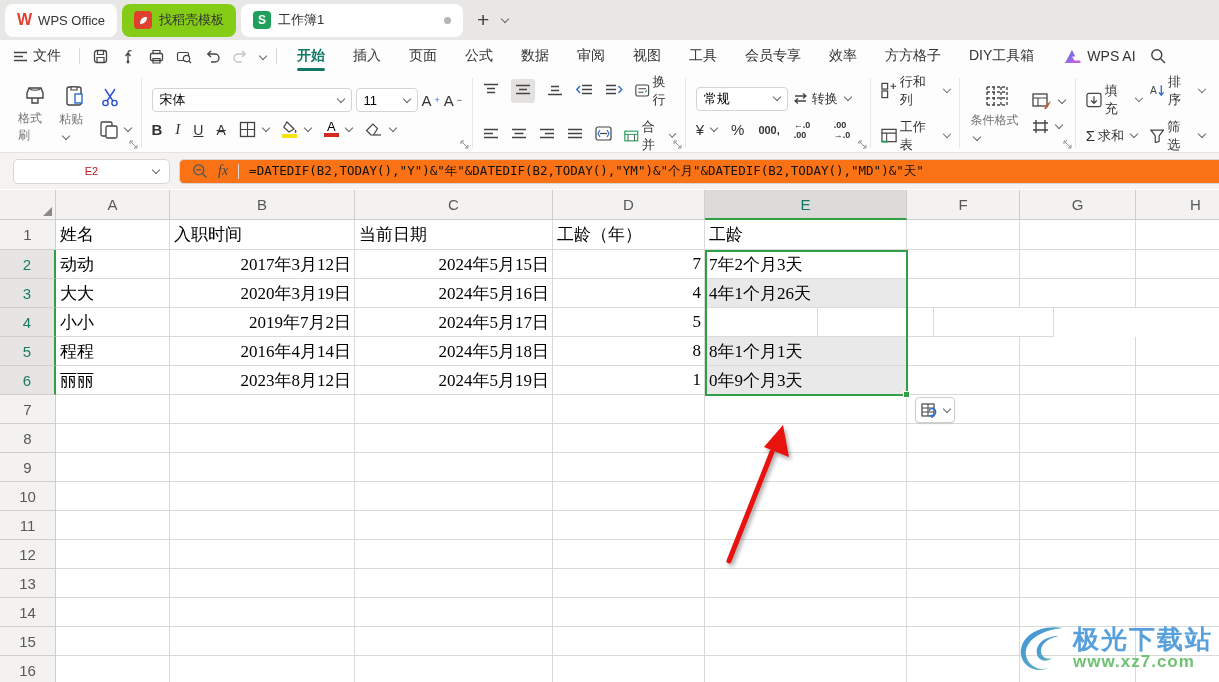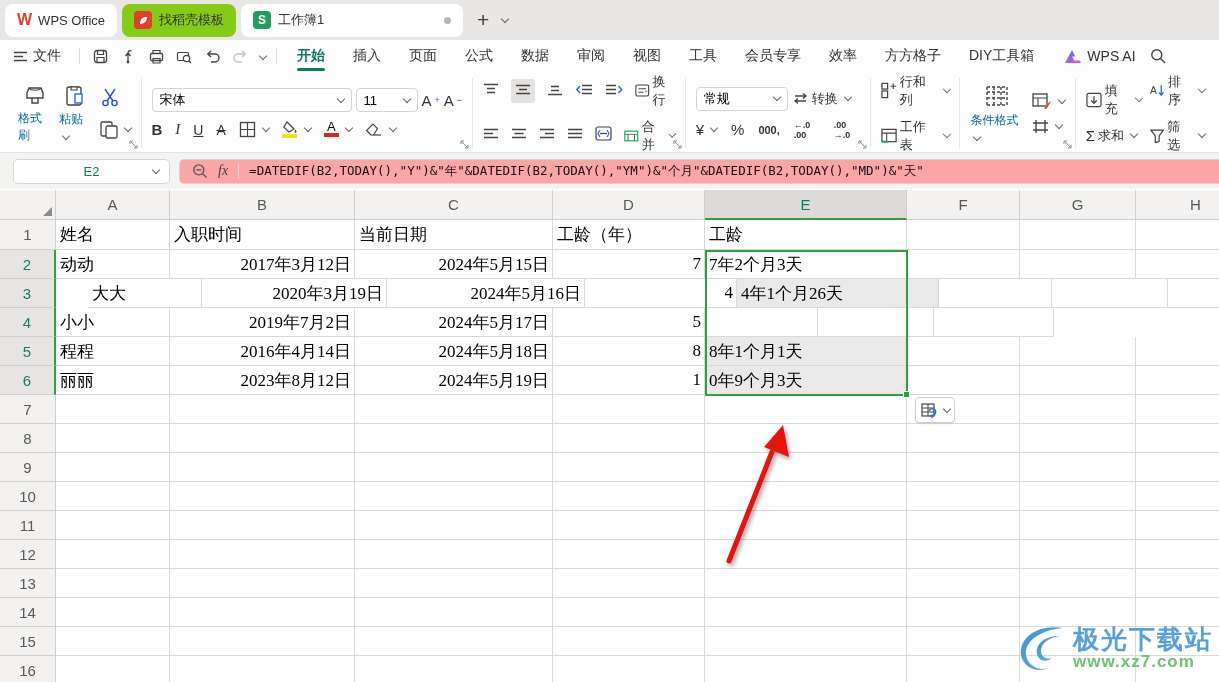--- a/index.html
+++ b/index.html
@@ -38,44 +38,44 @@
   .menu-item.active::after { content:""; position:absolute; left:14px; right:14px; bottom:1px;
     height:3px; border-radius:2px; background:#117865; }
   .wps-ai { display:flex; align-items:center; gap:6px; margin-left:16px; cursor:pointer; font-size:14px; }
 
   
   .toolbar { position:absolute; top:72px; left:0; right:0; height:81px; background:#fdfdfd;
     border-bottom:1px solid #e4e4e4; display:flex; align-items:stretch; padding:6px 4px 4px 8px; }
   .tgroup { position:relative; display:flex; align-items:center; gap:8px; padding:0 10px; }
   .tgroup + .tgroup { border-left:1px solid #e7e7e7; }
   .tcol { display:flex; flex-direction:column; align-items:center; justify-content:center;
-    gap:3px; font-size:12px; color:#0369a1; cursor:pointer; }
+    gap:3px; font-size:12px; color:#737373; cursor:pointer; }
   .trows { display:flex; flex-direction:column; justify-content:center; gap:9px; }
   .trow { display:flex; align-items:center; gap:4px; }
   .tbtn { display:flex; align-items:center; gap:3px; font-size:13px; color:#333; cursor:pointer; }
   .combo { border:1px solid #d4d4d4; border-radius:4px; height:24px; display:flex;
     align-items:center; justify-content:space-between; padding:0 7px; font-size:13px;
     background:#fff; cursor:pointer; }
   .bold { font-weight:bold; font-size:15px; }
   .ital { font-style:italic; font-family:"Liberation Serif",serif; font-size:15px; }
   .und { text-decoration:underline; font-size:14px; }
   .strk { text-decoration:line-through; font-size:14px; }
   .clrbtn { display:flex; flex-direction:column; align-items:center; line-height:11px;
     font-size:13px; cursor:pointer; }
   .bar { width:15px; height:4px; margin-top:1px; }
   .launch { position:absolute; right:3px; bottom:-1px; }
 
   
   .fbar { position:absolute; top:153px; left:0; right:0; height:36px; background:#f4f3f2;
     display:flex; align-items:center; padding:0 0 0 13px; gap:9px; }
   .namebox { width:157px; height:25px; background:#fff; border:1px solid #d6d6d6;
     border-radius:5px; display:flex; align-items:center; justify-content:center;
-    font-size:13px; color:#15803d; position:relative; cursor:pointer; }
+    font-size:11px; color:#b91c1c; position:relative; cursor:pointer; }
   .namebox .cv { position:absolute; right:10px; }
-  .fxbox { flex:1; height:25px; background:#fca5a5; border:1px solid #d6d6d6; border-right:none;
+  .fxbox { flex:1; height:25px; background:#f97316; border:1px solid #d6d6d6; border-right:none;
     border-radius:5px 0 0 5px; display:flex; align-items:center; gap:10px; padding-left:12px; }
   .fxlabel { font-family:"Liberation Serif",serif; font-style:italic; font-size:14px; color:#444; }
   .fsep { width:1px; height:15px; background:#d9d9d9; }
   .formula { font-family:"DejaVu Sans Mono", monospace; font-size:12.5px; color:#111;
     white-space:nowrap; }
 
   
   .gridwrap { position:absolute; top:190px; left:0; width:1219px; bottom:0; overflow:hidden;
     background:#fff; }
   .grow { display:flex; }
@@ -540,21 +540,21 @@
           <div class="gc cell ar" style="width: 185px; height: 29px;">2017年3月12日</div>
           <div class="gc cell ar" style="width: 198px; height: 29px;">2024年5月15日</div>
           <div class="gc cell ar" style="width: 152px; height: 29px;">7</div>
           <div class="gc cell al" style="width: 202px; height: 29px;">7年2个月3天</div>
           <div class="gc cell al" style="width: 113px; height: 29px;"></div>
           <div class="gc cell al" style="width: 116px; height: 29px;"></div>
           <div class="gc cell al" style="width: 120px; height: 29px;"></div>
         </div>
         <div class="grow">
           <div class="gc rnum sel-row" style="width: 56px; height: 29px;">3</div>
-          <div class="gc cell al" style="width: 114px; height: 29px; margin-left: 32px;">大大</div>
+          <div class="gc cell al" style="width: 114px; height: 29px;">大大</div>
           <div class="gc cell ar" style="width: 185px; height: 29px;">2020年3月19日</div>
           <div class="gc cell ar" style="width: 198px; height: 29px;">2024年5月16日</div>
           <div class="gc cell ar" style="width: 152px; height: 29px;">4</div>
           <div class="gc cell al shade" style="width: 202px; height: 29px;">4年1个月26天</div>
           <div class="gc cell al" style="width: 113px; height: 29px;"></div>
           <div class="gc cell al" style="width: 116px; height: 29px;"></div>
           <div class="gc cell al" style="width: 120px; height: 29px;"></div>
         </div>
         <div class="grow">
           <div class="gc rnum sel-row" style="width: 56px; height: 29px;">4</div>

